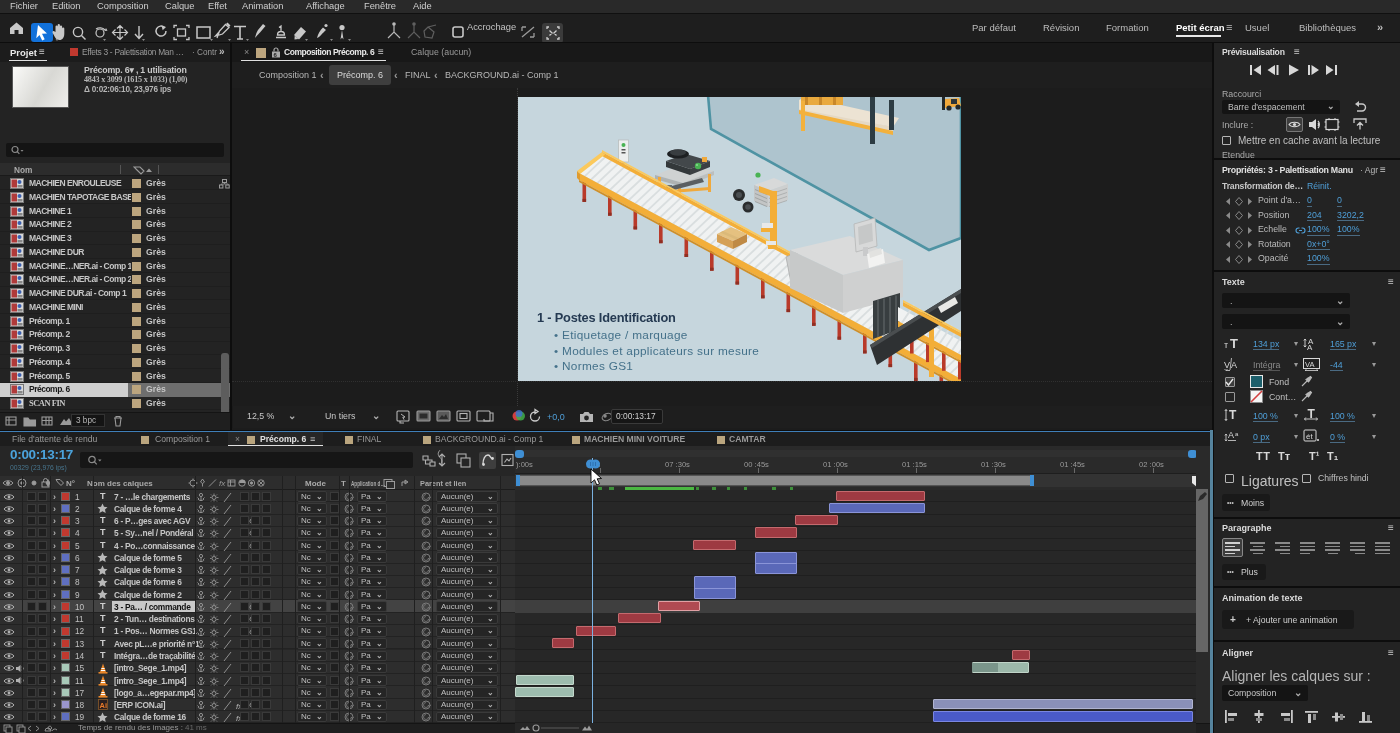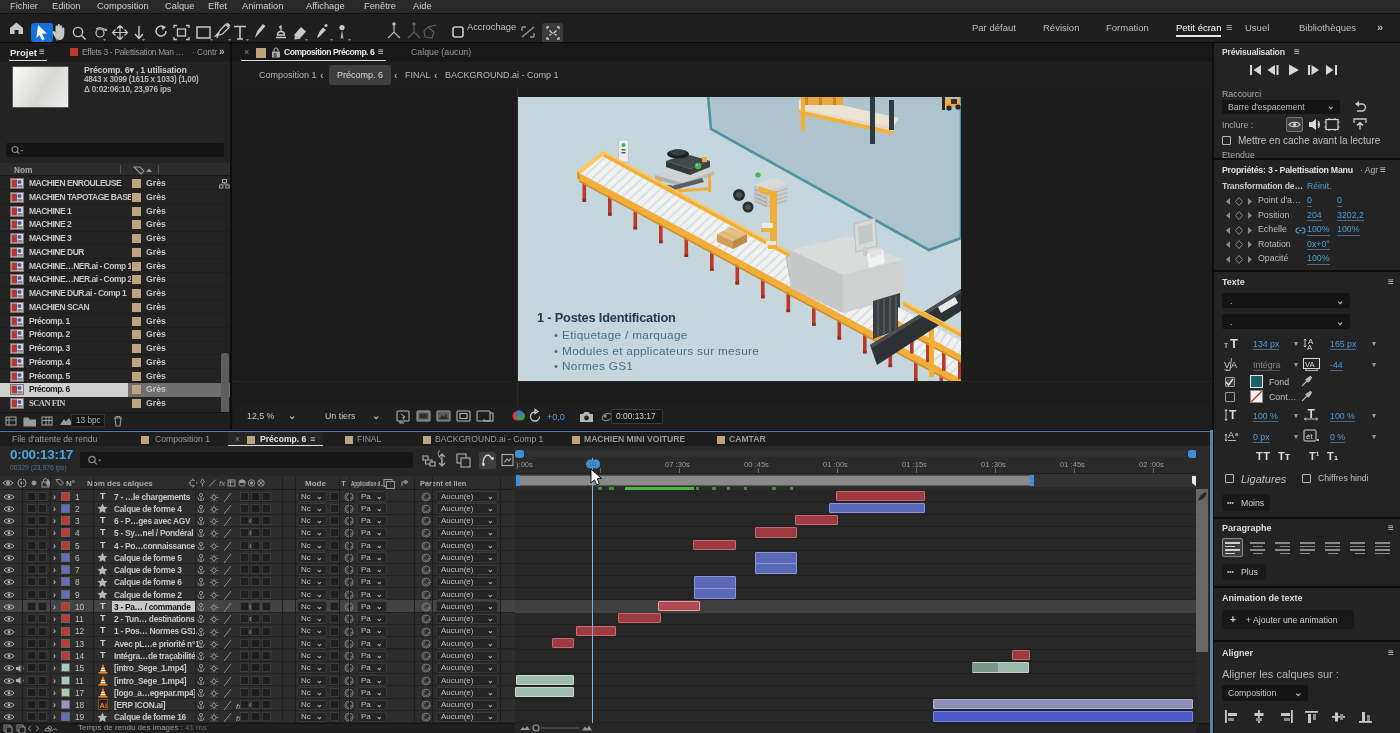--- a/index.html
+++ b/index.html
@@ -78,38 +78,38 @@
 <path d="M6 23 l12-10 M6 13 h4 M6 13 v4 M18 23 h-4 M18 23 v-4" transform="translate(0,1)"></path>
 </g>
 <rect x="26" y="10" width="21" height="20" rx="3" fill="#3b3b3b"></rect>
 <g stroke="#cfcfcf" fill="none" stroke-width="1.3">
 <path d="M31 16 v-2 h2 M41 14 h2 v2 M31 24 v2 h2 M43 24 v2 h-2 M33.5 17.5 l3 3 M40.5 17.5 l-3 3 M33.5 22.5 l3-3 M40.5 22.5 l-3-3"></path>
 </g>
 </svg>
 <div class="t" style="left:972px;top:22px;font-size:9.5px;color:#bdbdbd;">Par défaut</div>
 <div class="t" style="left:1043px;top:22px;font-size:9.5px;color:#bdbdbd;">Révision</div>
 <div class="t" style="left:1106px;top:22px;font-size:9.5px;color:#bdbdbd;">Formation</div>
-<div class="t" style="left:1176px;top:22px;font-size:9.5px;color:#ffffff;font-weight:400;">Petit écran</div>
+<div class="t" style="left:1176px;top:22px;font-size:9.5px;color:#ffffff;font-weight:700;">Petit écran</div>
 <div class="t" style="left:1245px;top:22px;font-size:9.5px;color:#bdbdbd;">Usuel</div>
 <div class="t" style="left:1299px;top:22px;font-size:9.5px;color:#bdbdbd;">Bibliothèques</div>
 <div class="a" style="left:1176px;top:35px;width:45px;height:1.5px;background:#e8e8e8;"></div>
 <div class="t" style="left:1226px;top:21px;font-size:11px;color:#bdbdbd;">≡</div>
 <div class="t" style="left:1377px;top:21px;font-size:11px;color:#bdbdbd;font-weight:700;">»</div>
 <div class="a" style="left:0;top:43px;width:230px;height:387px;background:#232323;"></div>
 <div class="a" style="left:0;top:43px;width:230px;height:19px;background:#1c1c1c;"></div>
 <div class="t" style="left:10px;top:47px;font-size:9.5px;color:#e8e8e8;font-weight:700;">Projet</div>
 <div class="t" style="left:39px;top:46px;font-size:10px;color:#cacaca;">≡</div>
 <div class="a" style="left:9px;top:59.5px;width:38px;height:1.5px;background:#e0e0e0;"></div>
 <div class="a" style="left:70px;top:48px;width:8px;height:8px;background:#c0392f;"></div>
 <div class="t" style="left:82px;top:47px;font-size:8.4px;color:#9a9a9a;letter-spacing:-0.3px;width:108px;overflow:hidden;">Effets 3 -  Palettisation Man …</div>
 <div class="t" style="left:192px;top:47.5px;font-size:8.2px;color:#9a9a9a;">· Contr</div>
 <div class="t" style="left:219px;top:46px;font-size:10px;color:#bdbdbd;font-weight:700;">»</div>
 <div class="a" style="left:12px;top:66px;width:57px;height:42px;background:linear-gradient(120deg,#fafaf8,#d8d8d4 55%,#efeeeb);border:1px solid #555;"></div>
 <div class="t" style="left:84px;top:65px;font-size:8.8px;color:#c8c8c8;font-weight:700;letter-spacing:-0.2px;">Précomp. 6▾ , 1 utilisation</div>
-<div class="t" style="left:84px;top:75px;font-size:8.2px;color:#b5b5b5;font-weight:700;letter-spacing:-0.25px;">4843 x 3099  (1615 x 1033) (1,00)</div>
+<div class="t" style="left:84px;top:75px;font-size:8.2px;color:#b5b5b5;font-weight:700;letter-spacing:-0.25px;font-family:Liberation Serif, serif;">4843 x 3099  (1615 x 1033) (1,00)</div>
 <div class="t" style="left:84px;top:85px;font-size:8.2px;color:#b5b5b5;font-weight:700;letter-spacing:-0.2px;">Δ 0:02:06:10, 23,976 ips</div>
 <div class="a" style="left:6px;top:143px;width:218px;height:14px;background:#141414;border-radius:2px;"></div>
 <svg class="a" style="left:10px;top:145px" width="14" height="11" viewBox="0 0 14 11">
     <circle cx="5" cy="4.5" r="3" fill="none" stroke="#8a8a8a" stroke-width="1.2"></circle>
     <path d="M7.2 6.7 l2.2 2.2" stroke="#8a8a8a" stroke-width="1.2"></path>
     <path d="M10.5 5 l3 0 -1.5 1.8z" fill="#8a8a8a"></path>
   </svg>
 <div class="a" style="left:0;top:163px;width:230px;height:13px;background:#2c2c2c;border-bottom:1px solid #1a1a1a;"></div>
 <div class="t" style="left:14px;top:165px;font-size:8.3px;color:#aaaaaa;font-weight:700;">Nom</div>
 <div class="a" style="left:120px;top:165px;width:1px;height:9px;background:#555;"></div>
@@ -214,21 +214,21 @@
 <div class="t" style="left:29px;top:288.0px;font-size:8.5px;color:#c6c6c6;font-weight:700;letter-spacing:-0.5px;width:102px;overflow:hidden;">MACHINE DUR.ai - Comp 1</div>
 <div class="a" style="left:132px;top:289.0px;width:9px;height:9px;background:#bca57e;"></div>
 <div class="t" style="left:146px;top:288.0px;font-size:8.7px;color:#c6c6c6;font-weight:700;">Grès</div>
 <div class="a" style="left:0;top:300.2px;width:230px;height:13.8px;border-bottom:1px solid #1e1e1e;"></div>
 <svg class="a" style="left:10px;top:301.8px" width="14" height="11" viewBox="0 0 14 11">
     <rect x="0.5" y="0.5" width="13" height="10" fill="#d8d8d8" stroke="#777"></rect>
     <rect x="1.5" y="1.5" width="5.5" height="8" fill="#b03a3a"></rect>
     <circle cx="9.5" cy="4" r="2" fill="#3a5fb0"></circle>
     <rect x="7.5" y="7" width="5" height="2.5" fill="#888"></rect>
   </svg>
-<div class="t" style="left:29px;top:301.75px;font-size:8.5px;color:#c6c6c6;font-weight:700;letter-spacing:-0.5px;width:102px;overflow:hidden;">MACHIEN SCAN</div>
+<div class="t" style="left:29px;top:301.75px;font-size:8.5px;color:#c6c6c6;font-weight:700;letter-spacing:-0.5px;width:102px;overflow:hidden;">MACHINE MINI</div>
 <div class="a" style="left:132px;top:302.8px;width:9px;height:9px;background:#bca57e;"></div>
 <div class="t" style="left:146px;top:301.75px;font-size:8.7px;color:#c6c6c6;font-weight:700;">Grès</div>
 <div class="a" style="left:0;top:314.0px;width:230px;height:13.8px;border-bottom:1px solid #1e1e1e;"></div>
 <svg class="a" style="left:10px;top:315.5px" width="14" height="11" viewBox="0 0 14 11">
     <rect x="0.5" y="0.5" width="13" height="10" fill="#d8d8d8" stroke="#777"></rect>
     <rect x="1.5" y="1.5" width="5.5" height="8" fill="#b03a3a"></rect>
     <circle cx="9.5" cy="4" r="2" fill="#3a5fb0"></circle>
     <rect x="7.5" y="7" width="5" height="2.5" fill="#888"></rect>
   </svg>
 <div class="t" style="left:29px;top:315.5px;font-size:8.5px;color:#c6c6c6;font-weight:700;letter-spacing:-0.5px;width:102px;overflow:hidden;">Précomp. 1</div>
@@ -301,21 +301,21 @@
 <g stroke="#9a9a9a" fill="none" stroke-width="1.1">
 <rect x="2" y="3" width="10" height="8"></rect>
       <path d="M2 6 h10 M5 3 v8"></path>
 <path d="M20 4 h4 l1.5 2 h6 v6 h-11.5 z" fill="#9a9a9a"></path>
 <rect x="38" y="3" width="10" height="8"></rect>
       <path d="M38 6.5 h10 M42 3 v8 M45 3 v8"></path>
 <path d="M56 11 l4-6 2 2.5 L65 4 l4 7z" fill="#9a9a9a" stroke="none"></path>
 </g>
 </svg>
 <div class="a" style="left:71px;top:414px;width:34px;height:13px;background:#141414;border:1px solid #333;"></div>
-<div class="t" style="left:76px;top:415.5px;font-size:8.2px;color:#b5b5b5;">13 bpc</div>
+<div class="t" style="left:76px;top:415.5px;font-size:8.2px;color:#b5b5b5;">3 bpc</div>
 <svg class="a" style="left:112px;top:414px" width="12" height="14" viewBox="0 0 12 14">
     <path d="M2 4 h8 M4 4 v-1.5 h4 V4 M3 4 l1 8 h4 l1-8" stroke="#9a9a9a" fill="none" stroke-width="1.1"></path>
   </svg>
 <div class="a" style="left:232px;top:43px;width:980px;height:387px;background:#1c1c1c;"></div>
 <div class="a" style="left:232px;top:43px;width:980px;height:19px;background:#181818;"></div>
 <div class="t" style="left:244px;top:46.5px;font-size:9px;color:#8a8a8a;">×</div>
 <div class="a" style="left:256px;top:47.5px;width:10px;height:10px;background:#bca57e;"></div>
 <svg class="a" style="left:271px;top:47px" width="10" height="11" viewBox="0 0 10 11">
     <rect x="1" y="4.5" width="8" height="6" fill="#aaa"></rect>
     <path d="M3 4.5 v-1.5 a2 2 0 0 1 4 0 V4.5" stroke="#aaa" fill="none" stroke-width="1.2"></path>
@@ -742,21 +742,21 @@
     <text x="3" y="9.5" font-size="8" fill="#d8d8d8" font-family="Liberation Sans,sans-serif">ét</text>
     <path d="M14 10 l2 2 M14 12 l2-2" stroke="#d8d8d8" stroke-width="0.8"></path>
   </svg>
 <div class="t" style="left:1330px;top:432px;font-size:8.8px;color:#4f9fd8;"><span style="border-bottom:1px solid #4a6a82;">0 %</span></div>
 <div class="t" style="left:1372px;top:432px;font-size:8px;color:#9a9a9a;">▾</div>
 <div class="t" style="left:1256px;top:450px;font-size:11px;color:#d8d8d8;font-weight:700;letter-spacing:0.5px;">TT</div>
 <div class="t" style="left:1278px;top:450px;font-size:11px;color:#d8d8d8;font-weight:700;">Tᴛ</div>
 <div class="t" style="left:1309px;top:450px;font-size:11px;color:#d8d8d8;font-weight:700;">T¹</div>
 <div class="t" style="left:1327px;top:450px;font-size:11px;color:#d8d8d8;font-weight:700;">T₁</div>
 <div class="a" style="left:1225px;top:474px;width:9px;height:9px;border:1.3px solid #b5b5b5;border-radius:1px;"></div>
-<div class="t" style="left:1241px;top:473px;font-size:11px;color:#c0c0c0;font-style:italic;">Ligatures</div>
+<div class="t" style="left:1241px;top:473px;font-size:14px;color:#c0c0c0;">Ligatures</div>
 <div class="a" style="left:1302px;top:474px;width:9px;height:9px;border:1.3px solid #b5b5b5;border-radius:1px;"></div>
 <div class="t" style="left:1318px;top:473px;font-size:8.7px;color:#c0c0c0;">Chiffres hindi</div>
 <div class="a" style="left:1222px;top:494px;width:48px;height:17px;background:#191919;border-radius:3px;"></div>
 <div class="t" style="left:1227px;top:499px;font-size:6.5px;color:#c0c0c0;">•••</div>
 <div class="t" style="left:1241px;top:498px;font-size:8.7px;color:#d0d0d0;">Moins</div>
 <div class="a" style="left:1214px;top:519px;width:186px;height:67px;background:#232323;"></div>
 <div class="t" style="left:1222px;top:523px;font-size:9px;color:#dcdcdc;font-weight:700;">Paragraphe</div>
 <div class="t" style="left:1388px;top:522px;font-size:10px;color:#cacaca;">≡</div>
 <div class="a" style="left:1222px;top:538px;width:21px;height:19px;background:#3d3d3d;border:1px solid #888;border-radius:2px;"></div>
 <div class="a" style="left:1225.0px;top:542.0px;width:15.0px;height:1.8px;background:#d0d0d0;"></div>
@@ -791,21 +791,21 @@
 <div class="t" style="left:1227px;top:568px;font-size:6.5px;color:#c0c0c0;">•••</div>
 <div class="t" style="left:1241px;top:567px;font-size:8.7px;color:#d0d0d0;">Plus</div>
 <div class="a" style="left:1214px;top:588px;width:186px;height:52px;background:#232323;"></div>
 <div class="t" style="left:1222px;top:593px;font-size:9px;color:#dcdcdc;font-weight:700;">Animation de texte</div>
 <div class="a" style="left:1222px;top:610px;width:132px;height:19px;background:#191919;border-radius:3px;"></div>
 <div class="t" style="left:1230px;top:614px;font-size:10px;color:#d0d0d0;font-weight:700;">+</div>
 <div class="t" style="left:1246px;top:615px;font-size:8.7px;color:#d0d0d0;">+ Ajouter une animation</div>
 <div class="a" style="left:1214px;top:642px;width:186px;height:91px;background:#232323;"></div>
 <div class="t" style="left:1222px;top:648px;font-size:9px;color:#dcdcdc;font-weight:700;">Aligner</div>
 <div class="t" style="left:1388px;top:647px;font-size:10px;color:#cacaca;">≡</div>
-<div class="t" style="left:1222px;top:668px;font-size:11px;color:#b5b5b5;text-align:right;">Aligner les calques sur :</div>
+<div class="t" style="left:1222px;top:668px;font-size:14px;color:#b5b5b5;text-align:right;">Aligner les calques sur :</div>
 <div class="a" style="left:1222px;top:685px;width:86px;height:16px;background:#141414;border-radius:2px;"></div>
 <div class="t" style="left:1228px;top:688px;font-size:8.7px;color:#c8c8c8;">Composition</div>
 <div class="t" style="left:1294px;top:687px;font-size:10px;color:#b0b0b0;font-weight:700;">⌄</div>
 <svg class="a" style="left:1224px;top:710px" width="16" height="13" viewBox="0 0 16 13">
     <rect x="1" y="0" width="1.8" height="13" fill="#c8c8c8"></rect>
     <rect x="4" y="3" width="9" height="3" fill="#c8c8c8"></rect>
     <rect x="4" y="8" width="6" height="3" fill="#8a8a8a"></rect>
   </svg>
 <svg class="a" style="left:1251px;top:710px" width="16" height="13" viewBox="0 0 16 13">
     <rect x="7" y="0" width="1.8" height="13" fill="#c8c8c8"></rect>

